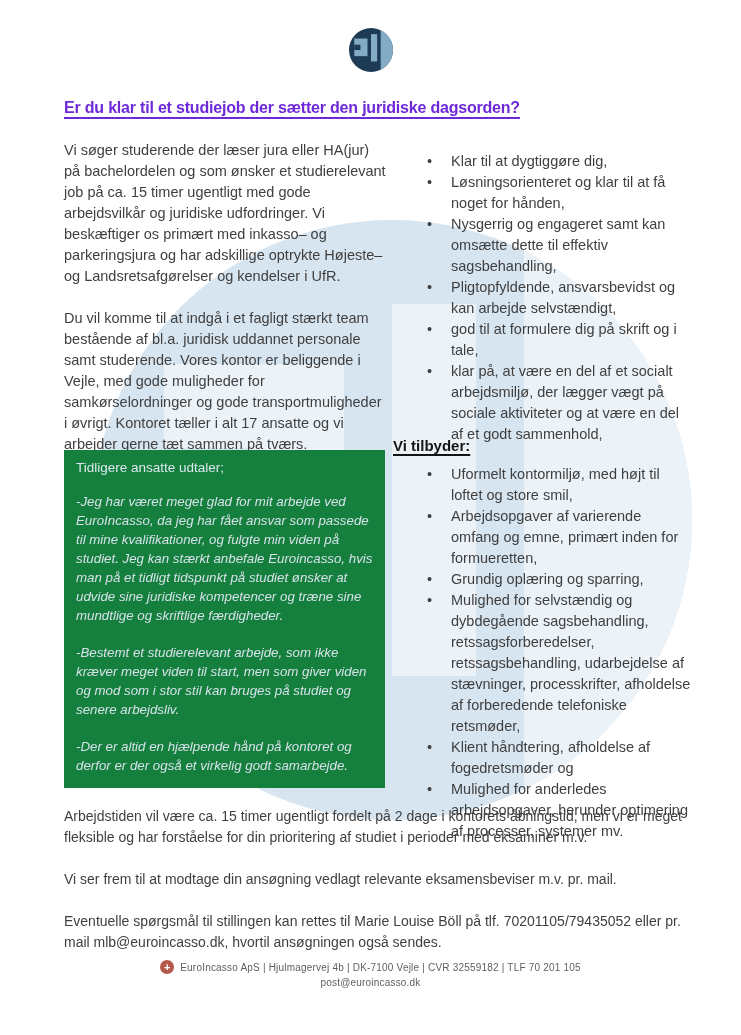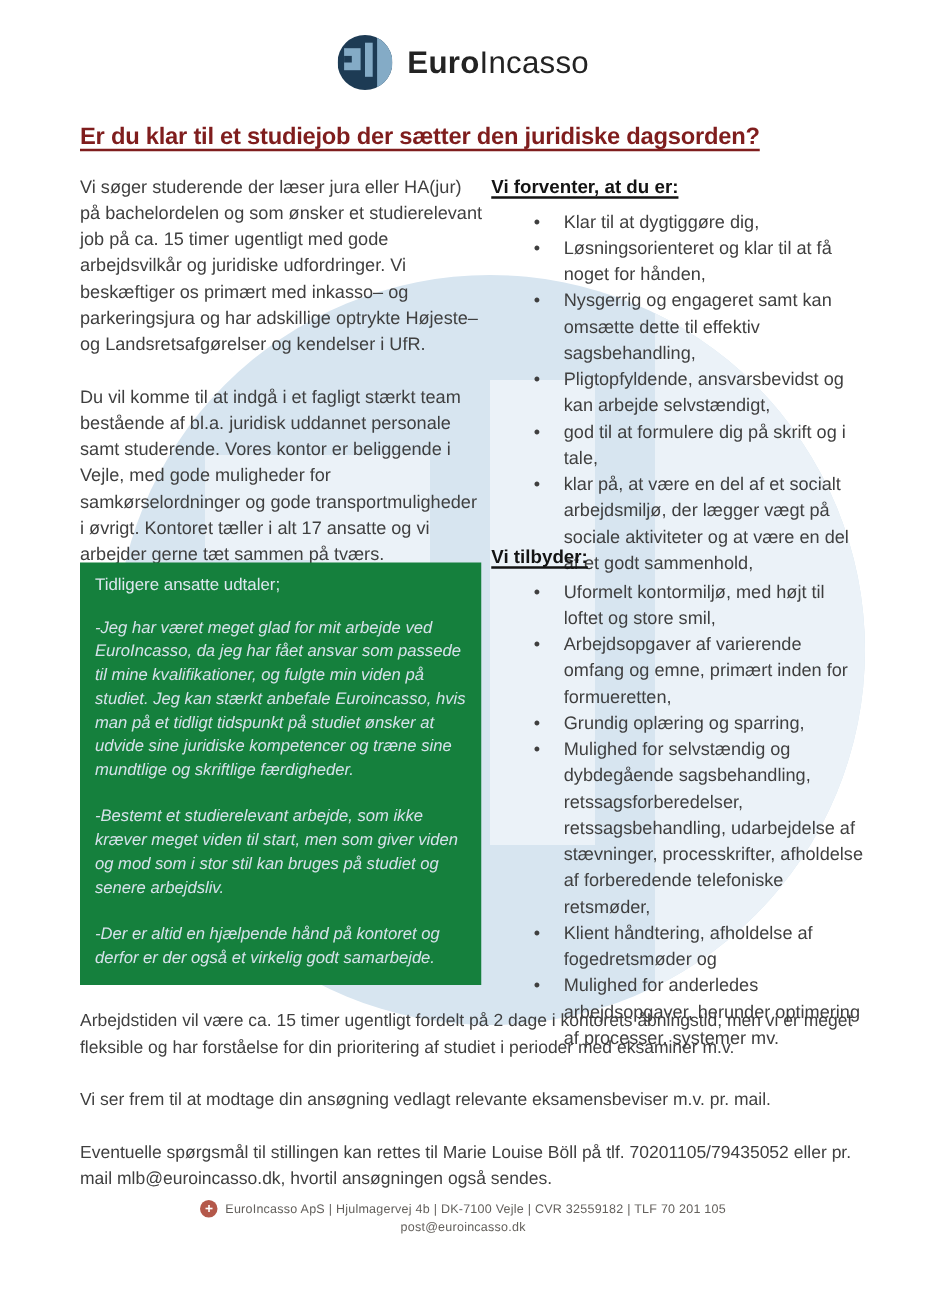--- a/index.html
+++ b/index.html
@@ -21,21 +21,21 @@
     position:absolute;top:28px;left:0;width:741px;
     display:flex;justify-content:center;align-items:center;gap:12px;
     z-index:2;
   }
   .logo-icon{width:44px;height:44px;display:block;}
   .brand{font-size:25px;color:#232323;letter-spacing:.2px;}
   .brand b{font-weight:800;}
   
   .doc-title{
     position:absolute;left:64px;top:99px;width:620px;z-index:2;
-    font-size:19px;font-weight:800;color:#7f1d1d;
+    font-size:16px;font-weight:800;color:#6d28d9;
     text-decoration:underline;text-decoration-thickness:2px;text-underline-offset:4px;
     letter-spacing:-0.2px;
   }
   
   .col-left{position:absolute;left:64px;top:140px;width:323px;z-index:2;}
   .col-left p.body{margin:0 0 21px 0;font-size:14.5px;line-height:21px;}
   .quote-box{
     position:absolute;left:64px;top:450px;width:297px;height:318px;
     background:#15803d;color:#d6e1ea;z-index:2;
     padding:10px 12px;overflow:hidden;
@@ -101,40 +101,38 @@
           </clipPath>
         </defs>
       <g clip-path="url(#logoclip)">
         <rect x="0" y="0" width="100" height="100" fill="#1d3b54"></rect>
         <rect x="72" y="0" width="28" height="100" fill="#84abc6"></rect>
         <rect x="50" y="14" width="14" height="62" fill="#84abc6"></rect>
         <rect x="12" y="24" width="30" height="40" fill="#84abc6"></rect>
         <rect x="12" y="38" width="14" height="12" fill="#1d3b54"></rect>
       </g>
     </svg>
-    <div class="brand"><b>Euro</b><span>Incasso</span></div>
   </div>
 
   <div class="doc-title">Er du klar til et studiejob der sætter den juridiske dagsorden?</div>
 
   <div class="col-left">
     <p class="body">Vi søger studerende der læser jura eller HA(jur) på bachelordelen og som ønsker et studierelevant job på ca. 15 timer ugentligt med gode arbejdsvilkår og juridiske udfordringer. Vi beskæftiger os primært med inkasso– og parkeringsjura og har adskillige optrykte Højeste– og Landsretsafgørelser og kendelser i UfR.</p>
     <p class="body">Du vil komme til at indgå i et fagligt stærkt team bestående af bl.a. juridisk uddannet personale samt studerende. Vores kontor er beliggende i Vejle, med gode muligheder for samkørselordninger og gode transportmuligheder i øvrigt. Kontoret tæller i alt 17 ansatte og vi arbejder gerne tæt sammen på tværs.</p>
   </div>
 
   <div class="quote-box">
     <p class="qb-heading">Tidligere ansatte udtaler;</p>
     <p class="quote">-Jeg har været meget glad for mit arbejde ved EuroIncasso, da jeg har fået ansvar som passede til mine kvalifikationer, og fulgte min viden på studiet. Jeg kan stærkt anbefale Euroincasso, hvis man på et tidligt tidspunkt på studiet ønsker at udvide sine juridiske kompetencer og træne sine mundtlige og skriftlige færdigheder.</p>
     <p class="quote">-Bestemt et studierelevant arbejde, som ikke kræver meget viden til start, men som giver viden og mod som i stor stil kan bruges på studiet og senere arbejdsliv.</p>
     <p class="quote">-Der er altid en hjælpende hånd på kontoret og derfor er der også et virkelig godt samarbejde.</p>
 
   </div>
 
   <div class="sec-expect">
-    <p class="section-heading">Vi forventer, at du er:</p>
     <ul class="bullets">
       <li>Klar til at dygtiggøre dig,</li>
       <li>Løsningsorienteret og klar til at få noget for hånden,</li>
       <li>Nysgerrig og engageret samt kan omsætte dette til effektiv sagsbehandling,</li>
       <li>Pligtopfyldende, ansvarsbevidst og kan arbejde selvstændigt,</li>
       <li>god til at formulere dig på skrift og i tale,</li>
       <li>klar på, at være en del af et socialt arbejdsmiljø, der lægger vægt på sociale aktiviteter og at være en del af et godt sammenhold,</li>
     </ul>
   </div>
 

